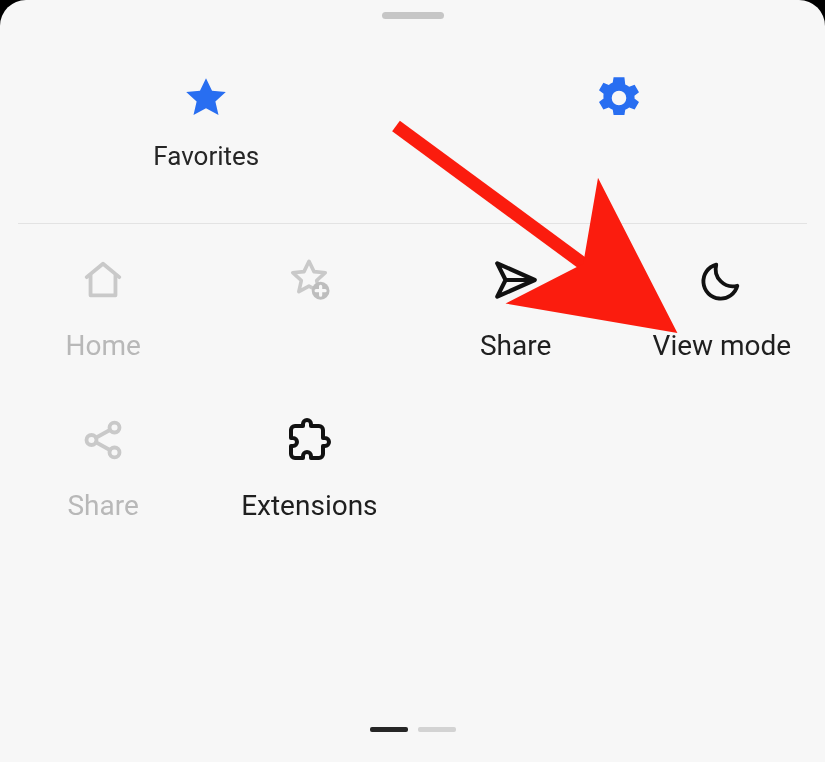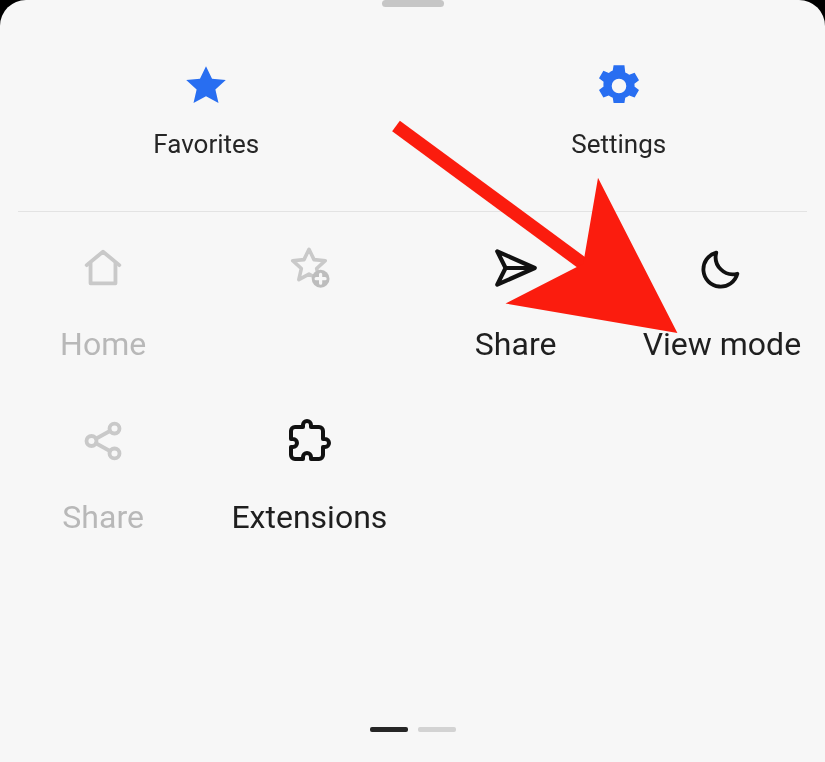--- a/index.html
+++ b/index.html
@@ -8,20 +8,21 @@
     font-family: -apple-system, "Segoe UI", Roboto, "Helvetica Neue", Arial, sans-serif;
     background: #000;
     position: relative;
     overflow: hidden;
   }
   .sheet {
     position: absolute;
     inset: 0;
     background: #f7f7f7;
     border-radius: 26px 26px 0 0;
+    padding-top: 12px;
   }
   .grabber {
     width: 62px;
     height: 7px;
     background: #c6c6c6;
     border-radius: 4px;
     margin: 0 auto 38px;
   }
   .row {
     display: flex;
@@ -66,22 +67,22 @@
     align-items: center;
     cursor: pointer;
   }
   .gicon {
     height: 60px;
     display: flex;
     align-items: center;
     justify-content: center;
   }
   .glabel {
-    margin-top: 26px;
-    font-size: 32px;
+    margin-top: 18px;
+    font-size: 28px;
     font-weight: 400;
     text-align: center;
     line-height: 1.28;
     color: #1f1f1f;
     white-space: pre-line;
   }
   .muted .glabel { color: #b8b8b8; }
   .pager {
     position: absolute;
     bottom: 30px;
@@ -121,21 +122,20 @@
     </div>
 
 
 
     <div class="cell">
       <div class="icon-wrap">
         <svg width="50" height="50" viewBox="0 0 24 24" fill="#286ef1">
           <path d="M19.4 13.1c.05-.36.08-.73.08-1.1s-.03-.74-.08-1.1l2.2-1.7-2.1-3.6-2.6 1a8 8 0 0 0-1.9-1.1L14.6 2h-5.2l-.4 2.6a8 8 0 0 0-1.9 1.1l-2.6-1-2.1 3.6 2.2 1.7c-.05.36-.08.73-.08 1.1s.03.74.08 1.1l-2.2 1.7 2.1 3.6 2.6-1c.58.45 1.22.82 1.9 1.1l.4 2.6h5.2l.4-2.6c.68-.28 1.32-.65 1.9-1.1l2.6 1 2.1-3.6-2.2-1.7zM12 15.5A3.5 3.5 0 1 1 12 8.5a3.5 3.5 0 0 1 0 7z"></path>
         </svg>
       </div>
-      <div class="label">Settings</div>
     </div>
 
   </div>
 
   <div class="divider"></div>
 
   <div class="grid">
 
     <div class="gcell muted">
       <div class="gicon">

